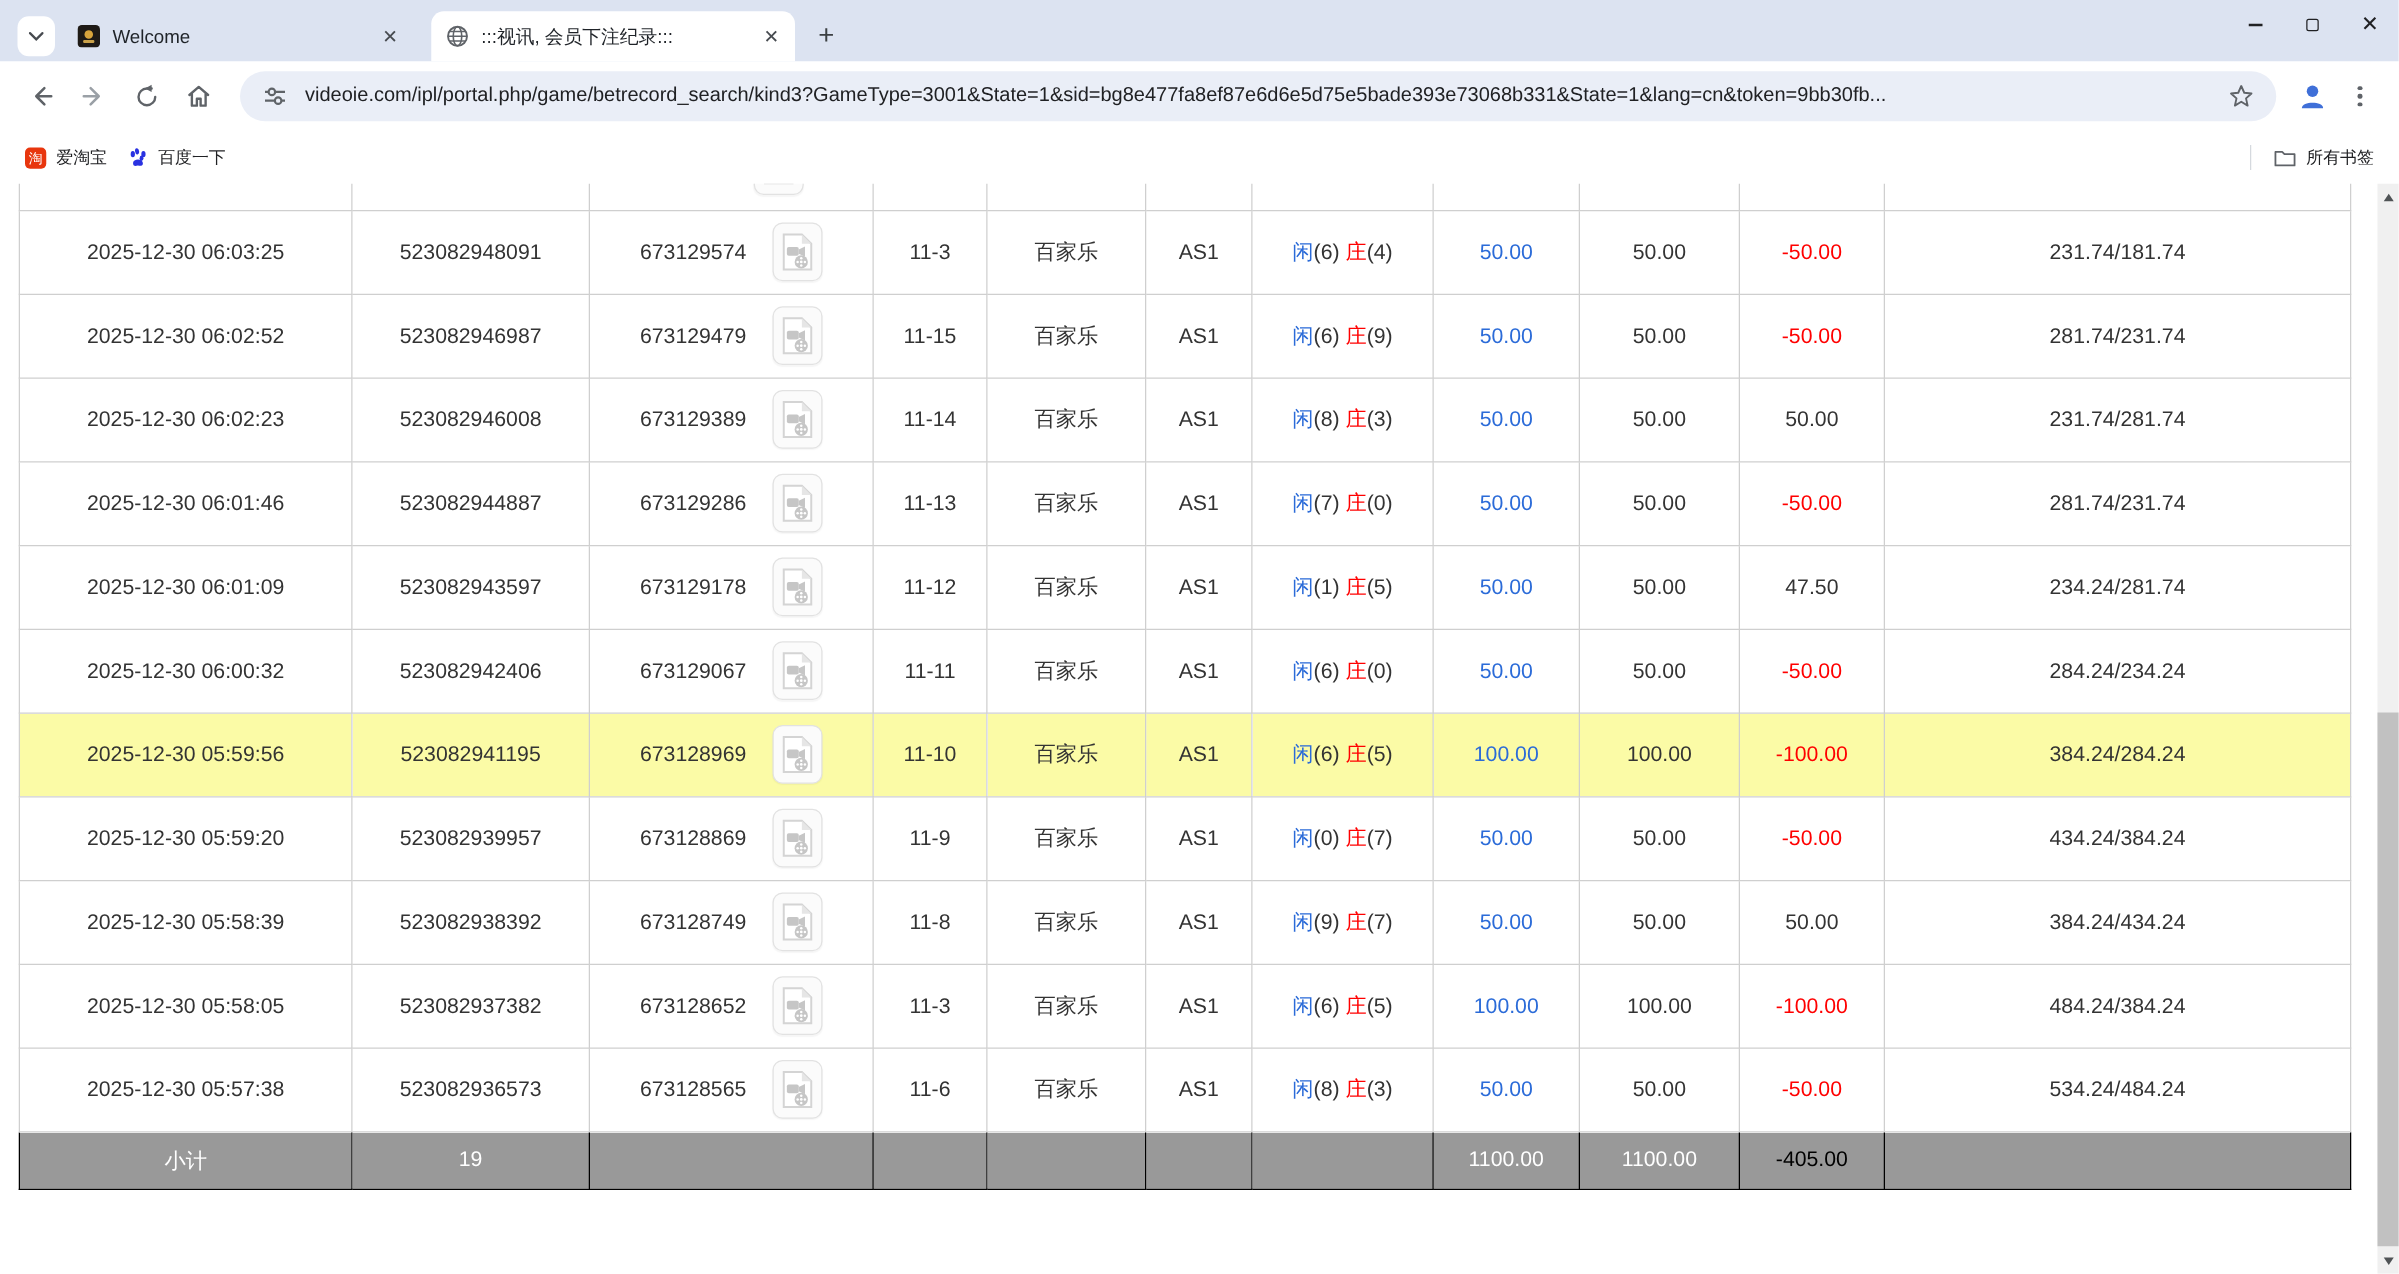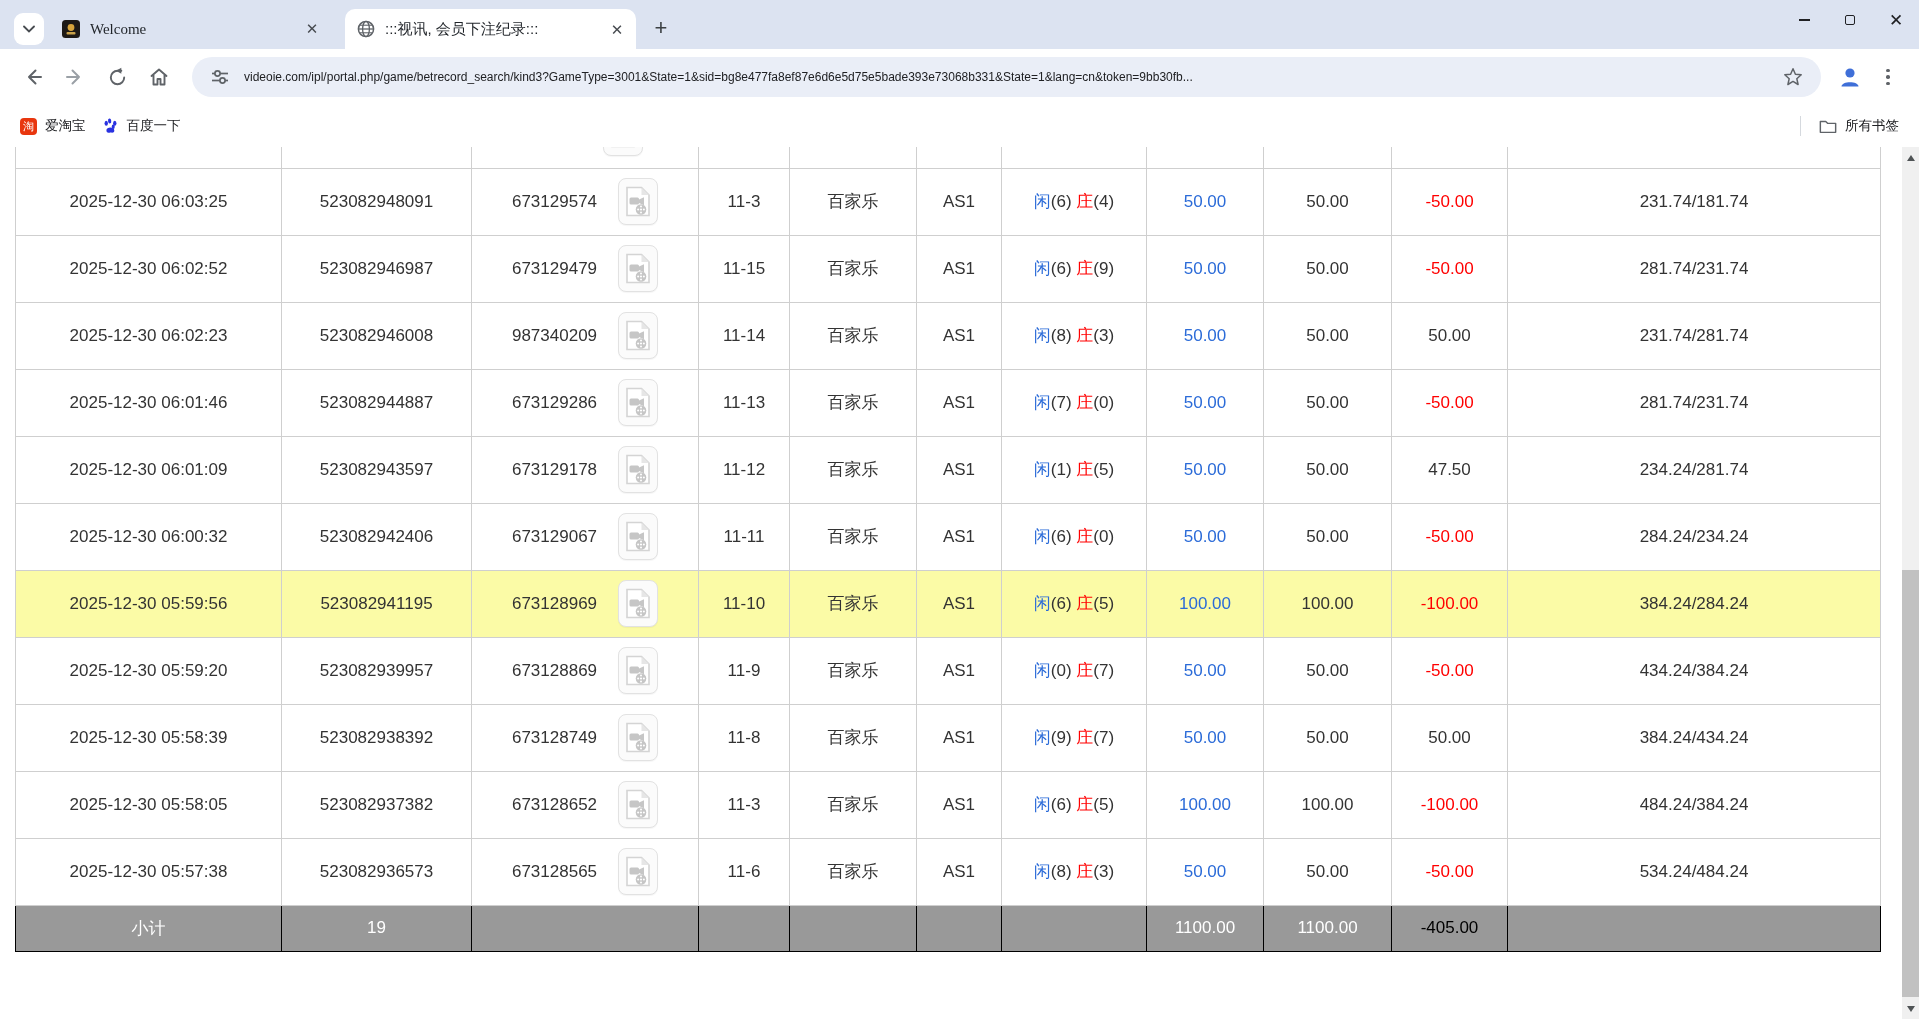--- a/index.html
+++ b/index.html
@@ -3,39 +3,39 @@
 <meta charset="utf-8">
 <style>
   * { margin:0; padding:0; box-sizing:border-box; }
   html,body { width:1919px; height:1019px; overflow:hidden; font-family:"Liberation Sans","DejaVu Sans",sans-serif; background:#fff; }
 
   
   .tabstrip { position:relative; height:49px; background:#dce3f1; display:flex; align-items:flex-end; }
   .tab-search-btn { width:30px; height:32px; margin:0 6px 4px 14px; background:#fff; border-radius:9px;
     display:flex; align-items:center; justify-content:center; color:#444; font-size:13px; cursor:pointer; }
   .tab { display:flex; align-items:center; height:40px; padding:0 10px 0 12px; width:281px; border-radius:10px 10px 0 0; }
-  .tab.inactive { background:transparent;font-family:Liberation Serif, serif; }
+  .tab.inactive { background:transparent; }
   .tab.active { background:#fff; width:291px; margin-left:14px; }
   .tab .favicon { width:18px; height:18px; margin-right:10px; flex:0 0 auto; }
   .tab .tab-title { flex:1; font-size:15px; color:#1f2328; white-space:nowrap; overflow:hidden; }
   .tab .tab-close { width:18px; height:18px; border-radius:50%; display:flex; align-items:center; justify-content:center;
     color:#474b50; font-size:15px; line-height:1; cursor:pointer; }
   .new-tab-btn { width:30px; height:30px; margin:0 0 6px 10px; display:flex; align-items:center; justify-content:center;
     font-size:22px; color:#3c4043; cursor:pointer; }
   .win-controls { position:absolute; top:0; right:0; height:40px; display:flex; }
   .win-btn { width:46px; height:40px; display:flex; align-items:center; justify-content:center; color:#202124; cursor:pointer; }
   .win-btn .bar { width:11px; height:1.5px; background:#202124; }
   .win-btn .box { width:10px; height:10px; border:1.3px solid #202124; border-radius:2px; }
   .win-btn.close-btn { font-size:17px; }
 
   
   .toolbar { height:56px; background:#fff; display:flex; align-items:center; padding:0 14px 0 16px; }
   .nav-btn { width:34px; height:34px; display:flex; align-items:center; justify-content:center; margin-right:8px; border-radius:50%; cursor:pointer; }
   .omnibox { flex:1; height:40px; background:#eaeef7; border-radius:21px; display:flex; align-items:center; padding:0 14px; margin:0 8px; min-width:0; }
-  .omnibox .url-text { flex:1; font-size:12px; color:#202124; white-space:nowrap; overflow:hidden; margin-left:10px; }
+  .omnibox .url-text { flex:1; font-size:16px; color:#202124; white-space:nowrap; overflow:hidden; margin-left:10px; }
   .omni-icon { flex:0 0 auto; display:flex; align-items:center; justify-content:center; width:28px; height:28px; cursor:pointer; }
   .avatar-btn { width:34px; height:34px; display:flex; align-items:center; justify-content:center; margin:0 4px; cursor:pointer; }
   .kebab { display:flex; flex-direction:column; gap:3px; width:34px; height:34px; align-items:center; justify-content:center; cursor:pointer; }
   .kebab i { width:3.5px; height:3.5px; border-radius:50%; background:#5f6368; }
 
   
   .bookmarks { height:42px; background:#fff; display:flex; align-items:center; padding:0 12px; }
   .bm-item { display:flex; align-items:center; gap:8px; padding:5px 8px; border-radius:8px; cursor:pointer; }
   .bm-item .bm-label { font-size:13.5px; color:#202124; }
   .tb-ico { width:17px; height:17px; background:#e8360e; border-radius:4px; color:#fff; font-size:11px; display:flex; align-items:center; justify-content:center; }
@@ -305,21 +305,21 @@
     <td class="blue">50.00</td>
     <td>50.00</td>
     <td class="neg">-50.00</td>
     <td>281.74/231.74</td>
   </tr>
         <tr class="data-row">
     <td>2025-12-30 06:02:23</td>
     <td>523082946008</td>
     <td class="cell-gameid">
       <span class="gid-wrap">
-        <span>987340209</span>
+        <span>673129389</span>
         <span class="video-btn">
                 <svg width="26" height="31" viewBox="0 0 26 31">
     <path d="M2 1.5 H16.5 L24 9 V29.5 H2 Z" fill="#ffffff" stroke="#d4d4d4" stroke-width="1.6"></path>
     <path d="M16.5 1.5 L24 9 H16.5 Z" fill="#e6e6e6"></path>
     <rect x="4.5" y="11.5" width="9.5" height="7" rx="1.5" fill="#c6c6c6"></rect>
     <path d="M14 13.5 L19 11.2 V19.3 L14 17 Z" fill="#c6c6c6"></path>
     <circle cx="16" cy="23.5" r="5.3" fill="#c6c6c6"></circle>
     <circle cx="16" cy="23.5" r="1.1" fill="#ffffff"></circle>
     <circle cx="16" cy="20.6" r="1" fill="#ffffff"></circle>
     <circle cx="16" cy="26.4" r="1" fill="#ffffff"></circle>

